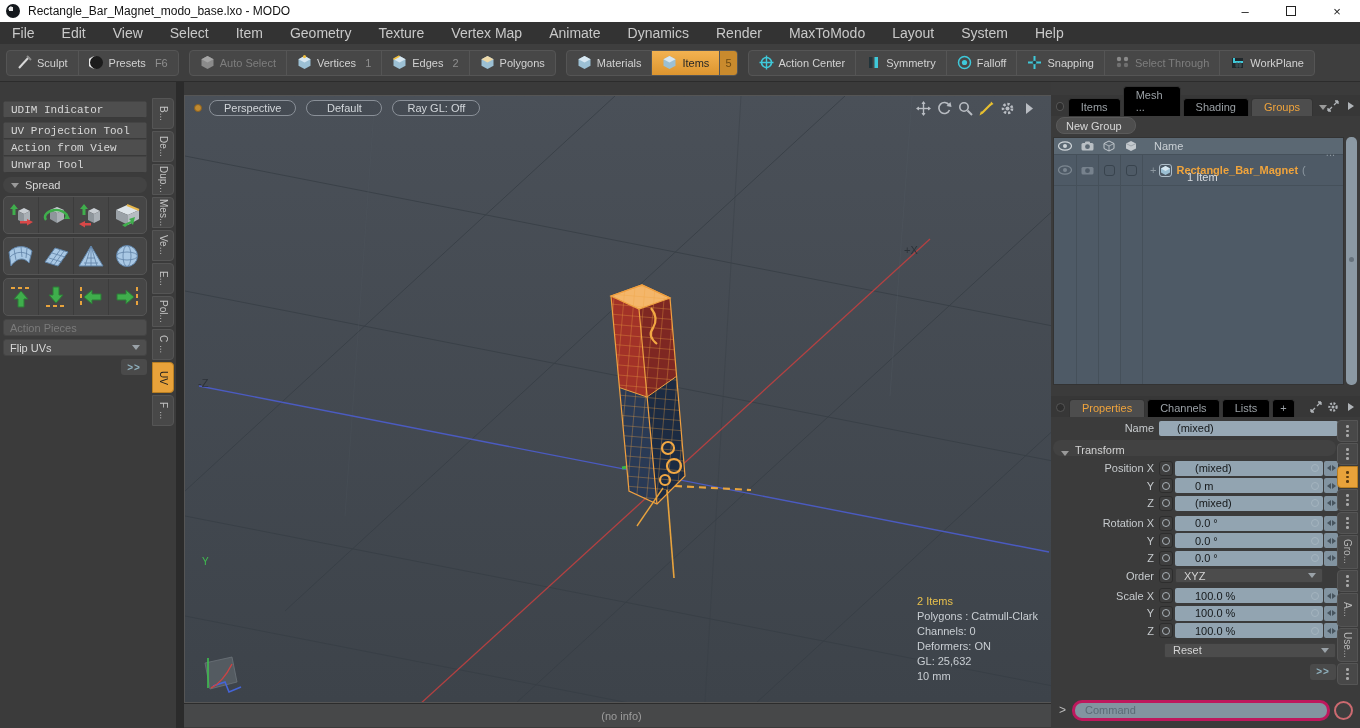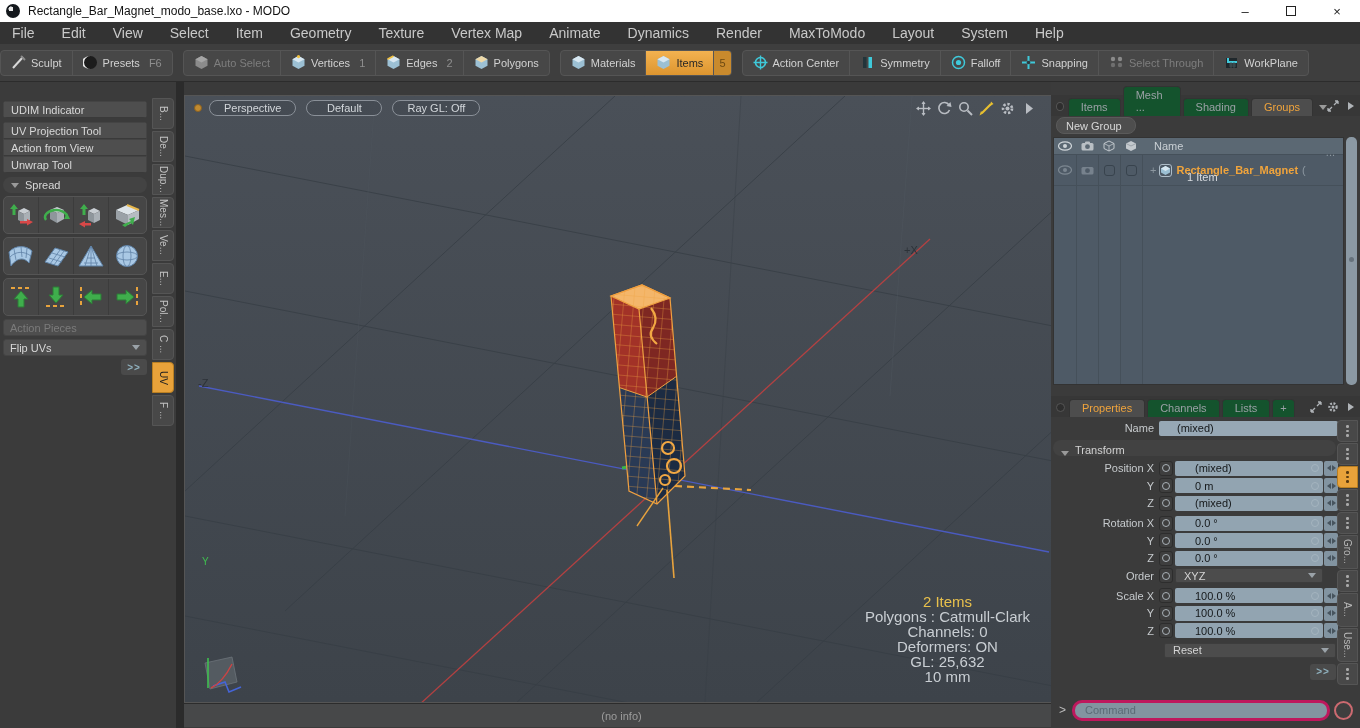--- a/index.html
+++ b/index.html
@@ -17,40 +17,40 @@
   .max-glyph { width:10px; height:10px; border:1.2px solid #222; display:inline-block; }
 
   
   .menubar { position:absolute; left:0; top:22px; width:1360px; height:22px; background:#333333;
              display:flex; align-items:center; gap:27px; padding-left:12px;
              color:#c9c9c9; font-size:14px; }
   .menubar span { cursor:default; }
 
   
   .toolbar { position:absolute; left:0; top:44px; width:1360px; height:38px; background:#3e3e3e;
-             border-bottom:1px solid #2c2c2c; display:flex; align-items:center; 
+             border-bottom:1px solid #2c2c2c; display:flex; align-items:center; padding-left:6px;
              color:#d2d2d2; font-size:11px; }
   .tb-group { display:flex; align-items:center; background:#474747; border:1px solid #555;
               border-radius:4px; height:26px; margin-right:10px; overflow:hidden; }
   .tb-btn { display:flex; align-items:center; gap:5px; padding:0 10px; height:100%;
             border-right:1px solid #555; }
   .tb-btn:last-child { border-right:none; }
   .tb-btn .cnt { color:#8f8f8f; margin-left:4px; }
   .tb-btn.disabled { color:#7e7e7e; }
   .tb-btn.active { background:linear-gradient(#f3b250,#dd952f); color:#262626; }
   .tb-badge { background:#c98a2d; color:#6e4a12; height:100%; display:flex; align-items:center;
               padding:0 5px; font-size:11px; }
   .ticon { width:15px; height:15px; flex:0 0 auto; }
 
   
   .sidebar { position:absolute; left:0; top:82px; width:150px; height:646px; background:#3b3b3b;
              padding:19px 3px 0 3px; font-size:11px; color:#d8d8d8; }
   .sb-btn { height:17px; background:#4e4e4e; border:1px solid #444; border-bottom-color:#3a3a3a;
             display:flex; align-items:center; padding-left:7px; }
-  .sb-grp { border-radius:4px; overflow:hidden; margin-bottom:4px; }
+  .sb-grp { border-radius:4px; overflow:hidden; margin-bottom:4px;font-family:Liberation Mono, monospace; }
   .sb-btn.disabled { color:#7b7b7b; }
   .sb-head { height:16px; background:#434343; border-radius:8px; display:flex; align-items:center;
              gap:6px; padding-left:8px; margin:2px 0 3px 0; }
   .tri-down { width:0; height:0; border-left:4px solid transparent; border-right:4px solid transparent;
               border-top:5px solid #9a9a9a; }
   .icon-row { display:flex; background:#464646; border:1px solid #555; border-radius:5px;
               margin-bottom:3px; overflow:hidden; }
   .icon-cell { width:35px; height:36px; display:flex; align-items:center; justify-content:center;
                border-right:1px solid #3c3c3c; }
   .icon-cell:last-child { border-right:none; }
@@ -72,34 +72,34 @@
   .viewport { position:absolute; left:0; top:13px; width:875px; height:608px;
               border:1px solid #555; background:#454b52; }
   .vp-dot { position:absolute; left:9px; top:8px; width:8px; height:8px; border-radius:50%;
             background:#c08a30; border:1px solid #8a6020; }
   .vp-pills { position:absolute; left:24px; top:4px; display:flex; gap:10px; }
   .vp-pill { min-width:76px; text-align:center; padding:1px 14px; border:1px solid #8a9098;
              border-radius:9px; color:#d3d7db; font-size:11px; background:rgba(60,66,74,.35); }
   .vp-icons { position:absolute; right:22px; top:5px; display:flex; gap:6px; align-items:center; }
   .vp-icons svg { width:15px; height:15px; }
   .axis-label { position:absolute; color:#2c3238; font-size:11px; }
-  .vp-stats { position:absolute; right:28px; bottom:18px; text-align:center; font-size:15px;
+  .vp-stats { position:absolute; right:20px; bottom:18px; text-align:left; font-size:11px;
               color:#c9ced3; line-height:15px; }
   .vp-stats .hl { color:#e8c04c; }
   .noinfo { position:absolute; left:0; top:621px; width:875px; height:24px; background:#474849;
             border-top:1px solid #2c2c2c; display:flex; align-items:center; justify-content:center;
             color:#9c9c9c; font-size:11px; }
 
   
   .rightpanel { position:absolute; left:1051px; top:82px; width:309px; height:646px; background:#3b3b3b; }
   .tabrow { position:absolute; left:0; width:309px; height:21px; background:#373737;
             display:flex; align-items:flex-end; font-size:11px; }
   .panel-circ { width:9px; height:9px; border-radius:50%; background:#2e2e2e; border:1px solid #555;
                 margin:0 4px 5px 5px; }
-  .ptab { padding:2px 12px 3px 12px; color:#9aa0a5; background:#14532d; border:1px solid #333;
+  .ptab { padding:2px 12px 3px 12px; color:#9aa0a5; background:#000000; border:1px solid #333;
           border-bottom:none; border-radius:4px 4px 0 0; margin-right:2px; }
   .ptab.active { background:#4d4d4d; color:#f0a43c; }
   .tab-caret { margin:0 0 6px 4px; width:0; height:0; border-left:4px solid transparent;
                border-right:4px solid transparent; border-top:5px solid #9a9a9a; }
   .corner-icons { margin-left:auto; display:flex; align-items:center; gap:5px; padding:0 4px 4px 0; }
   .corner-icons svg { width:12px; height:12px; }
 
   .newgroup { position:absolute; left:5px; top:35px; width:80px; height:17px; background:#4e4e4e;
               border:1px solid #5a5a5a; border-radius:8px; color:#d8d8d8; font-size:11px;
               display:flex; align-items:center; padding-left:9px; }

